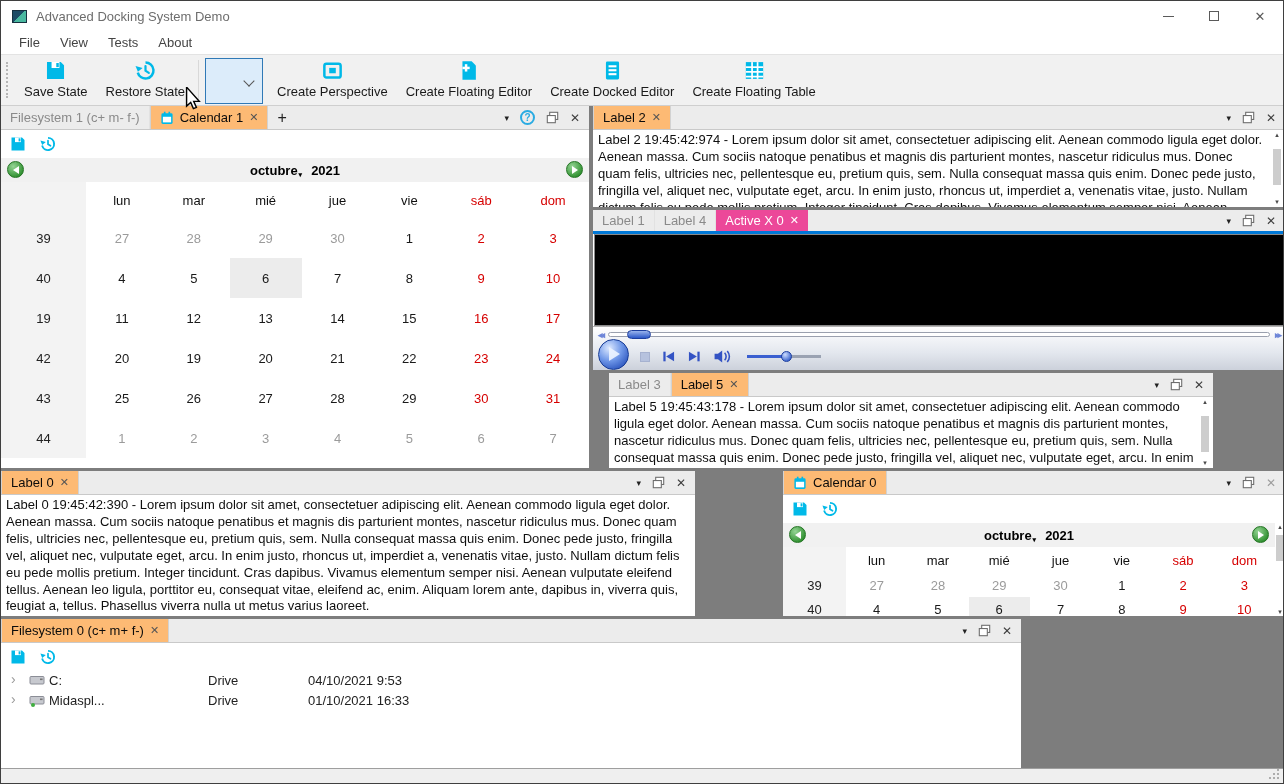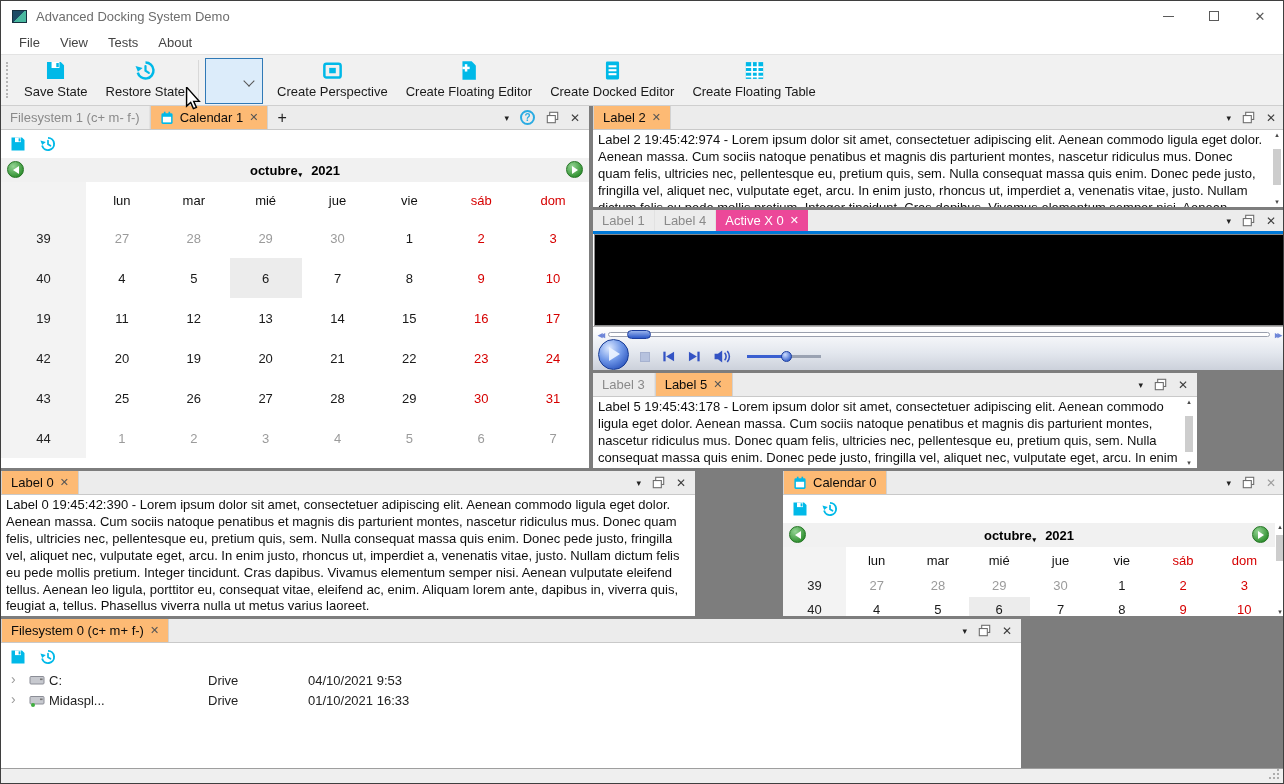--- a/index.html
+++ b/index.html
@@ -397,21 +397,21 @@
               </svg>
             </span>
           <div class="voltrack">
               <div class="volfill"></div>
               <div class="volthumb"></div>
             </div>
         </div>
       </div>
     </div>
 
-    <div class="panel" style="left:592px;top:267px;width:604px;height:95px">
+    <div class="panel" style="left:608px;top:267px;width:604px;height:95px">
       <div class="ptitle">
         <div class="ptabs">
           <div class="tab">
               <span>Label 3</span>
             </div>
           <div class="tab active">
               <span>Label 5</span>
               <span class="tclose">✕</span>
             </div>
         </div>

